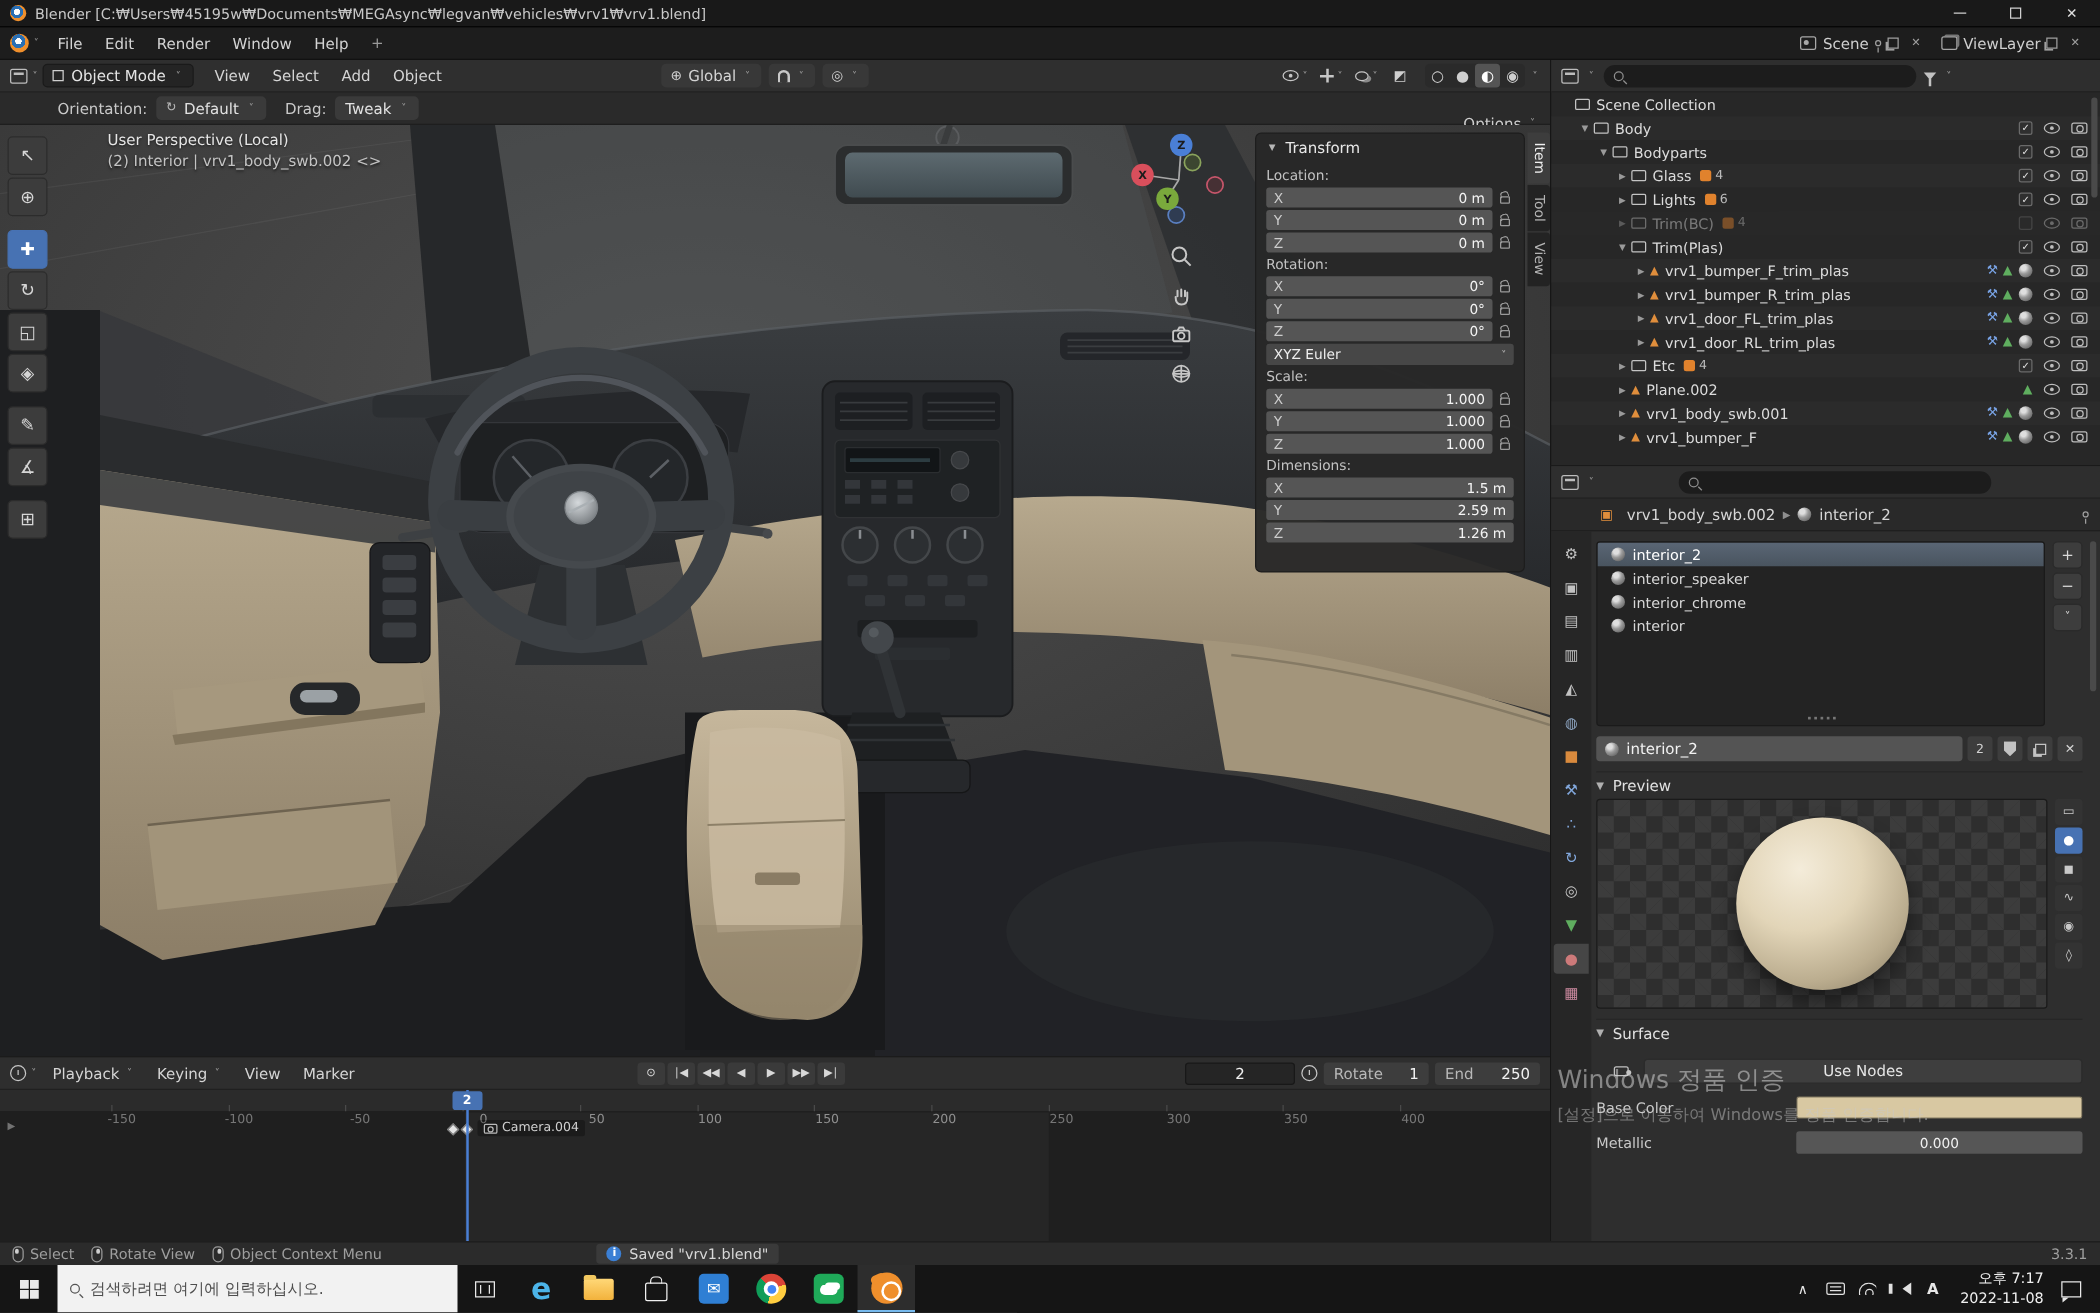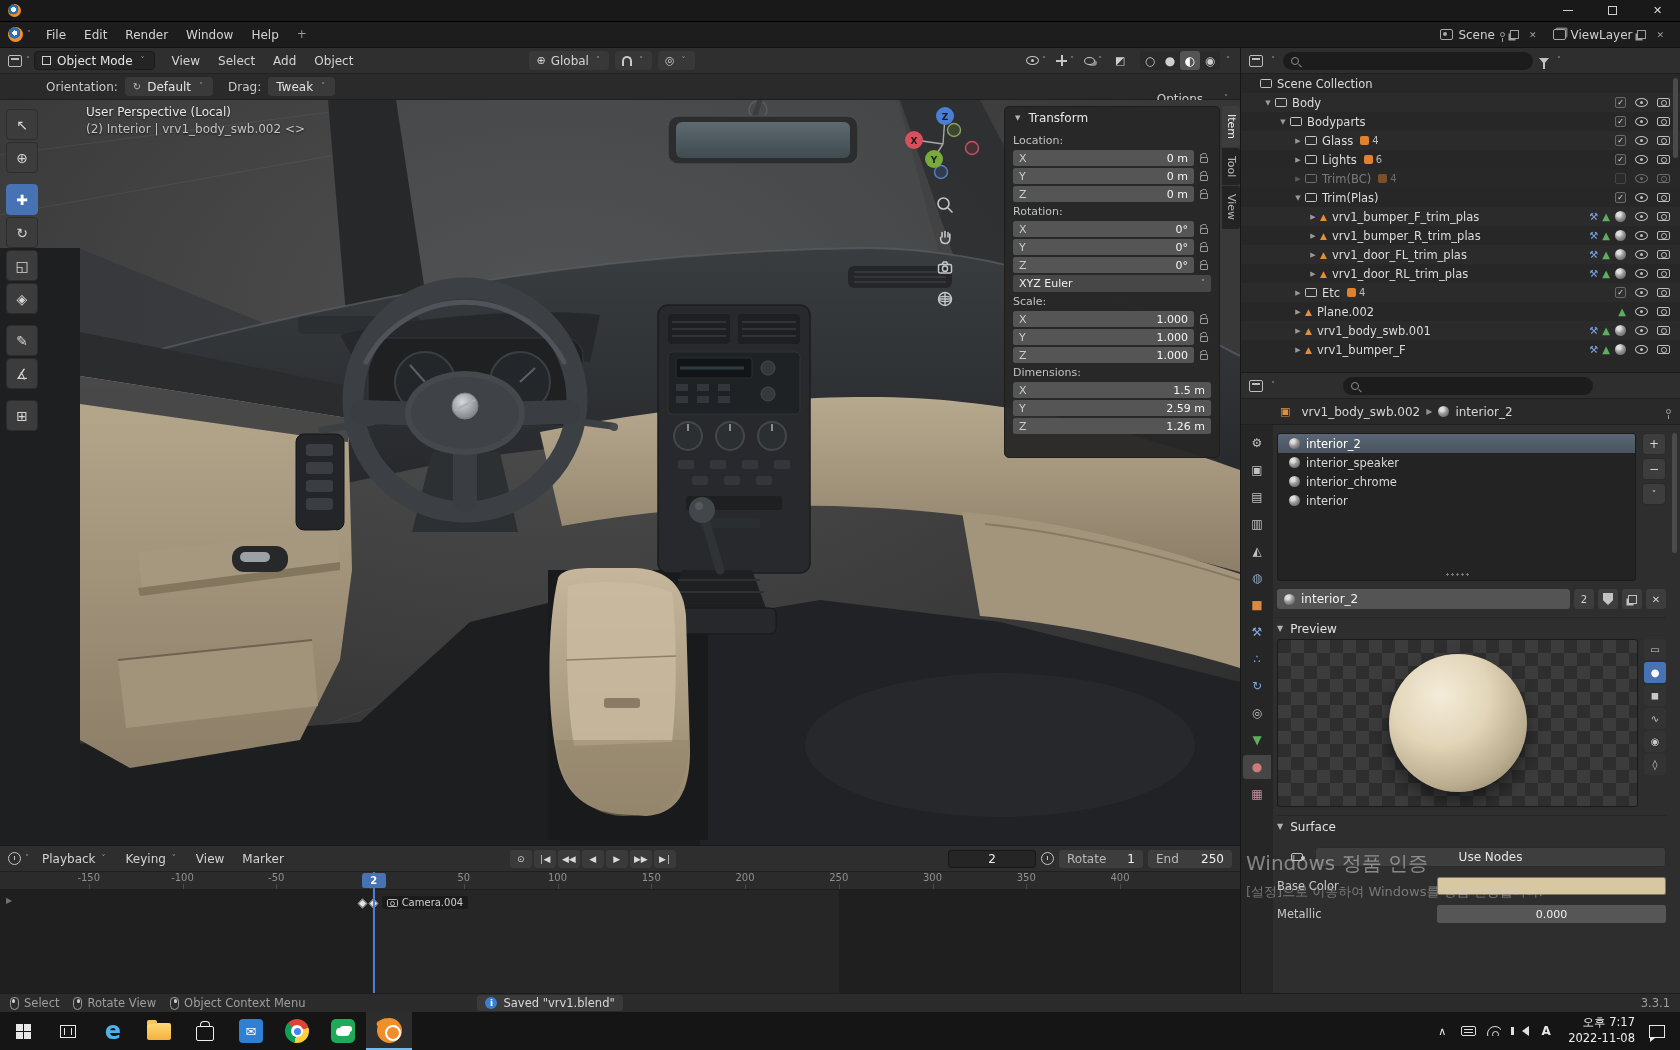--- a/index.html
+++ b/index.html
@@ -53,21 +53,21 @@
   .eye-ic::after { content:''; position:absolute; left:3.5px; top:1.8px; width:3px; height:3px; border-radius:50%; background:#c6c6c6; }
   .cross-ic { position:relative; width:11px; height:11px; }
   .cross-ic::before,.cross-ic::after { content:''; position:absolute; background:#c6c6c6; }
   .cross-ic::before { left:5px; top:0; width:1.5px; height:11px; }
   .cross-ic::after { left:0; top:5px; width:11px; height:1.5px; }
   .ovl-ic { width:11px; height:8px; border:1.3px solid #c6c6c6; border-radius:50%; box-shadow:3px 2px 0 -1px #8a8a8a; }
   .shade-group { display:flex; background:#2a2a2a; border-radius:4px; margin-left:6px; }
 
   #vp-tools { position:absolute; left:0; top:74px; width:1240px; height:26px; background:#2a2a2a; border-bottom:1px solid #1e1e1e; display:flex; align-items:center; padding:0 10px 0 46px; gap:7px; color:#c9c9c9; }
   .dd-field { display:flex; align-items:center; gap:6px; background:#3a3a3a; border-radius:4px; height:19px; padding:0 8px; color:#e2e2e2; }
-  #options-btn { margin-left:auto; display:flex; gap:19px; align-items:center; color:#cfcfcf;margin-top:24px; }
+  #options-btn { margin-left:auto; display:flex; gap:5px; align-items:center; color:#cfcfcf;margin-top:24px; }
 
   
   #viewport { position:absolute; left:0; top:100px; width:1240px; height:745px; background:#303030; overflow:hidden; }
   #scene { position:absolute; inset:0; width:100%; height:100%; }
   #vp-text { position:absolute; left:86px; top:5px; text-shadow:0 1px 2px rgba(0,0,0,.6); }
   #vp-text .l1 { font-size:12px; color:#e6e6e6; }
   #vp-text .l2 { font-size:12px; color:#c4c4c4; margin-top:3px; }
 
   #toolbar { position:absolute; left:6px; top:9px; width:34px; display:flex; flex-direction:column; gap:2px; }
   .tool-btn { width:32px; height:31px; background:#3c3c3c; border:1px solid #2c2c2c; border-radius:4px; display:flex; align-items:center; justify-content:center; color:#d6d6d6; font-size:14px; }
@@ -101,21 +101,21 @@
   .clock-ic { width:13px; height:13px; border:1.4px solid #c6c6c6; border-radius:50%; position:relative; }
   .clock-ic::after { content:''; position:absolute; left:5px; top:2.5px; width:1.4px; height:4px; background:#c6c6c6; }
   #tl-menus { display:flex; }
   #transport { display:flex; gap:2px; margin-left:215px; }
   .tp-btn { min-width:22px; height:18px; border-radius:3px; background:#3a3a3a; display:flex; align-items:center; justify-content:center; color:#d8d8d8; font-size:9px; padding:0 3px; }
   #tl-right { margin-left:auto; display:flex; align-items:center; gap:5px; }
   #frame-field { width:88px; height:18px; background:#252525; border:1px solid #181818; border-radius:3px; color:#efefef; display:flex; align-items:center; justify-content:center; }
   .se-field { width:84px; height:18px; background:#3d3d3d; border-radius:3px; display:flex; align-items:center; justify-content:space-between; padding:0 8px; }
   .se-field .lb { color:#b8b8b8; } .se-field .vl { color:#f0f0f0; }
   #tl-ruler { position:relative; height:18px; background:#2b2b2b; border-bottom:1px solid #1d1d1d; }
-  .tick-label { position:absolute; top:0; width:40px; text-align:center; font-size:10px; color:#8f8f8f; }
+  .tick-label { position:absolute; top:18px; width:40px; text-align:right; font-size:10px; color:#8f8f8f; }
   .tick-line { position:absolute; bottom:0; width:1px; height:5px; background:#4a4a4a; }
   #tl-tracks { position:relative; height:104px; }
   .range-shade { position:absolute; top:0; bottom:0; background:rgba(0,0,0,.17); }
   #playhead-line { position:absolute; width:2px; background:#4a7fd4; }
   #playhead-badge { position:absolute; width:24px; height:15px; background:#4772b3; border-radius:2.5px; color:#fff; font-size:10px; font-weight:bold; display:flex; align-items:center; justify-content:center; }
   .keyframe { position:absolute; width:7px; height:7px; background:#e4e4e4; border:1px solid #777; transform:rotate(45deg); }
   #marker-chip { position:absolute; display:flex; align-items:center; gap:4px; background:rgba(0,0,0,.28); border-radius:2px; padding:1px 5px; color:#cfcfcf; font-size:10px; }
   .cam-ic { width:11px; height:8px; border:1.2px solid #b9b9b9; border-radius:1.5px; position:relative; }
   .cam-ic::before { content:''; position:absolute; left:2.4px; top:1.1px; width:3.4px; height:3.4px; border:1.1px solid #b9b9b9; border-radius:50%; }
   #tl-expander { position:absolute; left:6px; top:6px; color:#8a8a8a; font-size:8px; }
@@ -240,20 +240,21 @@
   #tray-clock { text-align:right; font-size:11.5px; color:#f0f0f0; line-height:1.35; padding:0 8px; }
   .ac-ic { width:16px; height:13px; border:1.5px solid #e8e8e8; position:relative; }
   .ac-ic::after { content:''; position:absolute; left:0; bottom:-5px; width:0; height:0; border-top:4px solid #e8e8e8; border-right:5px solid transparent; }
   #show-desktop { width:5px; border-left:1px solid #4a4a4a; }
 </style>
 </head>
 <body>
 
 <div id="titlebar">
   <span class="blender-mark"></span>
+  <span id="win-title">Blender [C:₩Users₩45195w₩Documents₩MEGAsync₩legvan₩vehicles₩vrv1₩vrv1.blend]</span>
   <div id="win-btns">
     <div class="winbtn">
         <span class="glyph-min"></span>
       </div>
     <div class="winbtn">
         <span class="glyph-max"></span>
       </div>
     <div class="winbtn">
         <span class="glyph-close">✕</span>
       </div>
@@ -1134,20 +1135,24 @@
 
 <div id="taskbar">
   <div id="start-btn">
     <span class="win-logo">
         <span></span>
         <span></span>
         <span></span>
         <span></span>
       </span>
   </div>
+  <div id="search-box">
+    <span class="mag"></span>
+    <span id="search-text">검색하려면 여기에 입력하십시오.</span>
+  </div>
   <div id="taskview-btn">
       <span class="tv-ic"></span>
     </div>
   <div class="app-slot">
       <span class="ic-edge">e</span>
     </div>
   <div class="app-slot">
       <span class="ic-folder"></span>
     </div>
   <div class="app-slot">

